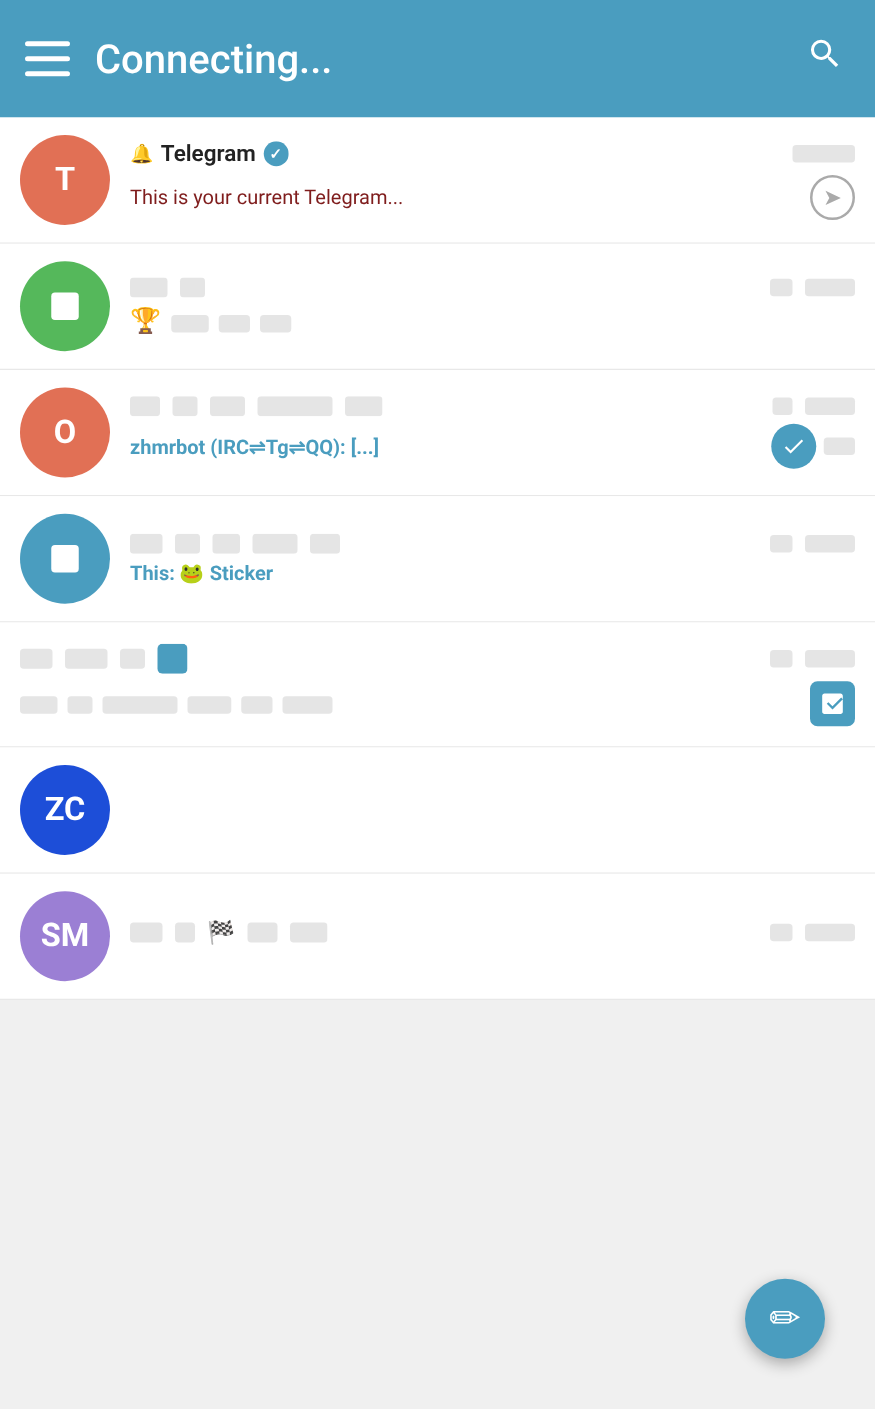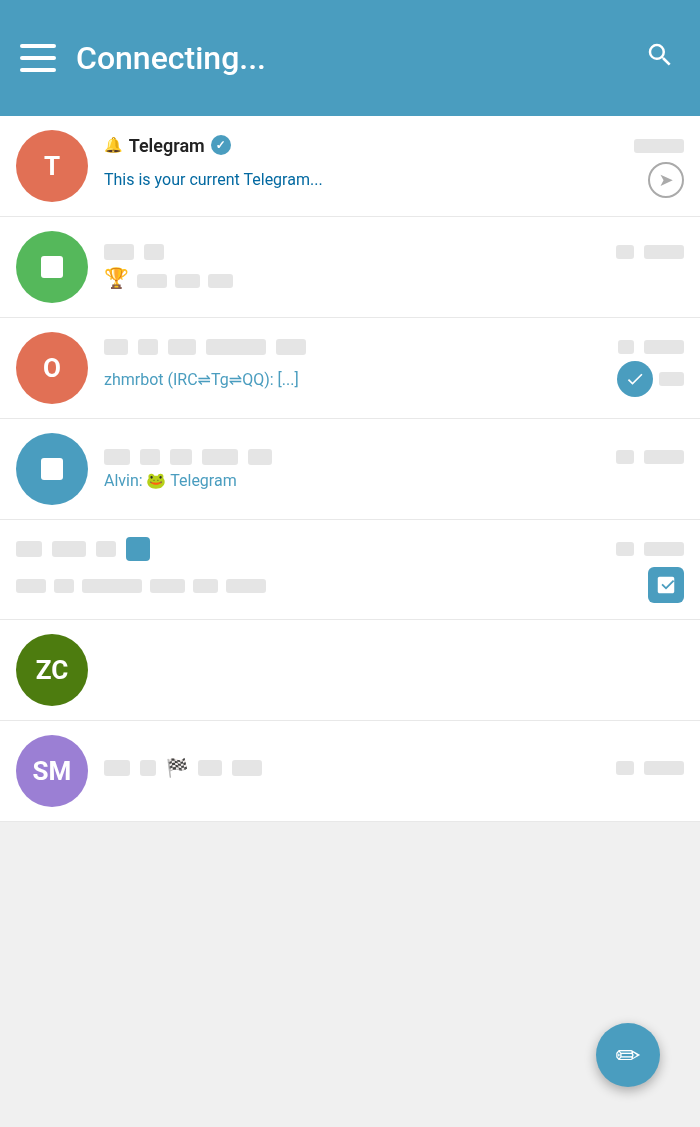--- a/index.html
+++ b/index.html
@@ -7,21 +7,21 @@
       width: 700px;
       min-height: 1127px;
       font-family: 'Roboto', Arial, sans-serif;
       background: #f0f0f0;
       overflow-x: hidden;
     }
 
     
     .top-bar {
       background: #4a9dbf;
-      height: 116px;
+      height: 94px;
       display: flex;
       align-items: center;
       padding: 0 20px;
       position: relative;
     }
     .top-bar-title {
       color: #fff;
       font-size: 32px;
       font-weight: 500;
       flex: 1;
@@ -126,29 +126,30 @@
 
     .chat-time {
       font-size: 14px;
       color: #aaa;
       white-space: nowrap;
       margin-left: 8px;
     }
 
     .chat-preview {
       font-size: 16px;
-      color: #0369a1;
+      color: #7f1d1d;
       white-space: nowrap;
       overflow: hidden;
       text-overflow: ellipsis;
       max-width: 460px;
     }
 
     .chat-preview.colored {
       color: #4a9dbf;
+      font-weight: bold;
     }
 
     .preview-row {
       display: flex;
       align-items: center;
       justify-content: space-between;
     }
 
     .preview-text {
       flex: 1;
@@ -162,21 +163,21 @@
       border-radius: 3px;
       vertical-align: middle;
       opacity: 0.5;
     }
 
     
     .avatar-telegram { background: #e17055; }
     .avatar-orange { background: #e17055; }
     .avatar-blue { background: #4a9dbf; }
     .avatar-green2 { background: #55b85b; }
-    .avatar-green3 { background: #4d7c0f; }
+    .avatar-green3 { background: #1d4ed8; }
 
     
     .top-right {
       display: flex;
       align-items: center;
       gap: 6px;
       flex-shrink: 0;
     }
 
     
@@ -325,21 +326,21 @@
           <span class="blurred-block" style="width:22px;height:16px;margin-left:4px;"></span>
           <span class="blurred-block" style="width:36px;height:16px;margin-left:4px;"></span>
           <span class="blurred-block" style="width:24px;height:16px;margin-left:4px;"></span>
         </div>
         <div class="top-right">
           <span class="blurred-block" style="width:18px;height:14px;"></span>
           <span class="blurred-block" style="width:40px;height:14px;margin-left:4px;"></span>
         </div>
       </div>
       <div class="preview-row">
-        <div class="chat-preview colored preview-text">Alvin: 🐸 Telegram</div>
+        <div class="chat-preview colored preview-text">This: 🐸 Sticker</div>
       </div>
     </div>
   </div>
 
   <div class="chat-item">
     <div class="chat-content">
       <div class="chat-top-row">
         <div class="chat-name">
           <span class="blurred-block" style="width:26px;height:16px;"></span>
           <span class="blurred-block" style="width:34px;height:16px;margin-left:4px;"></span>

